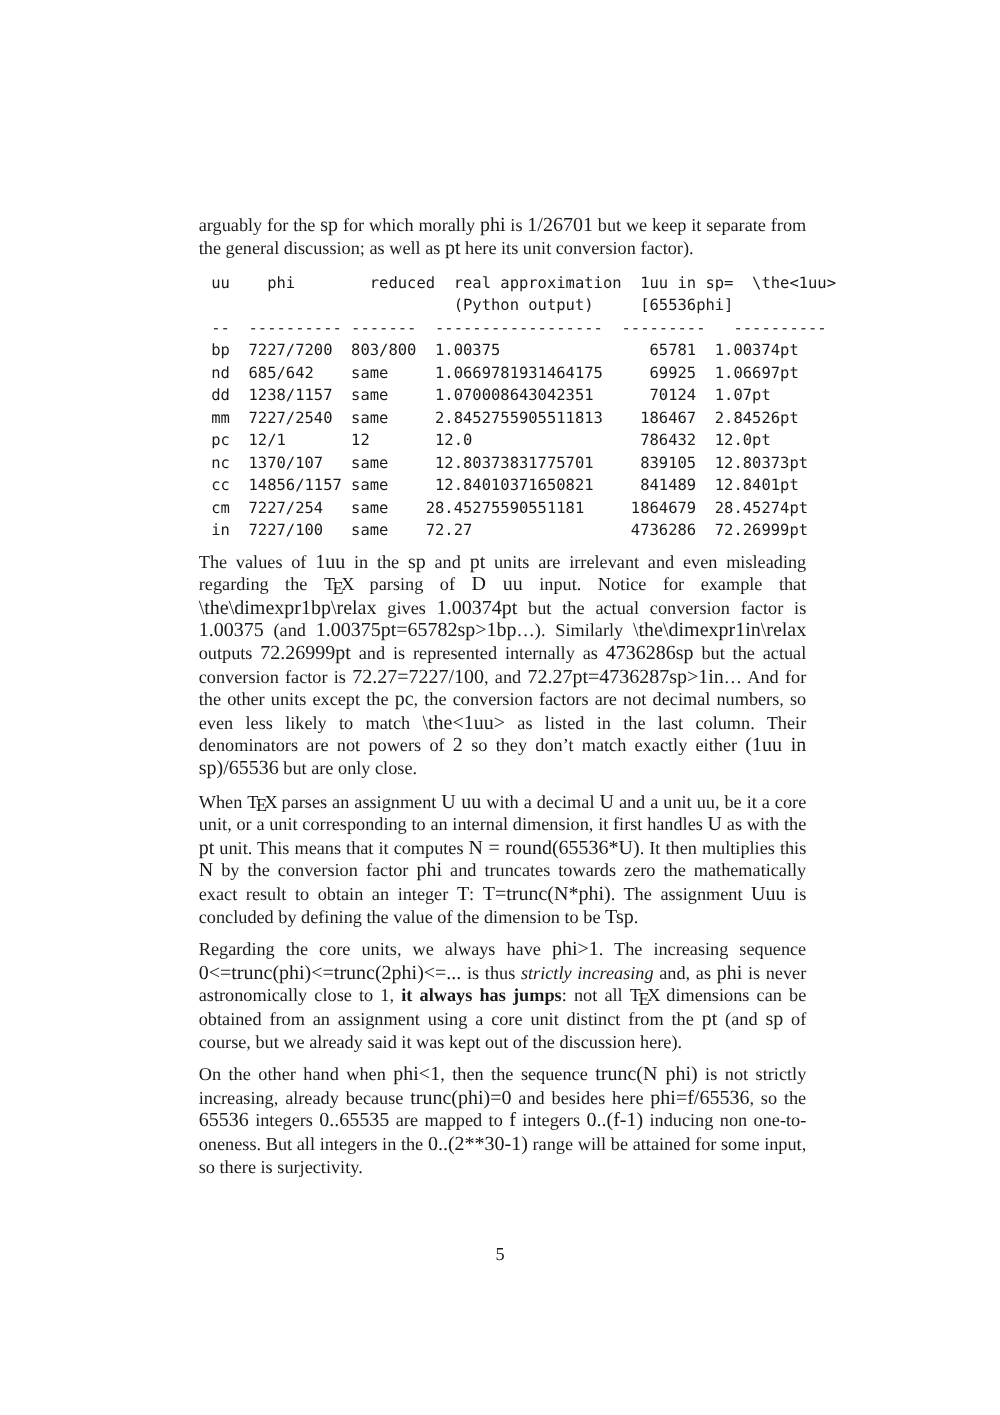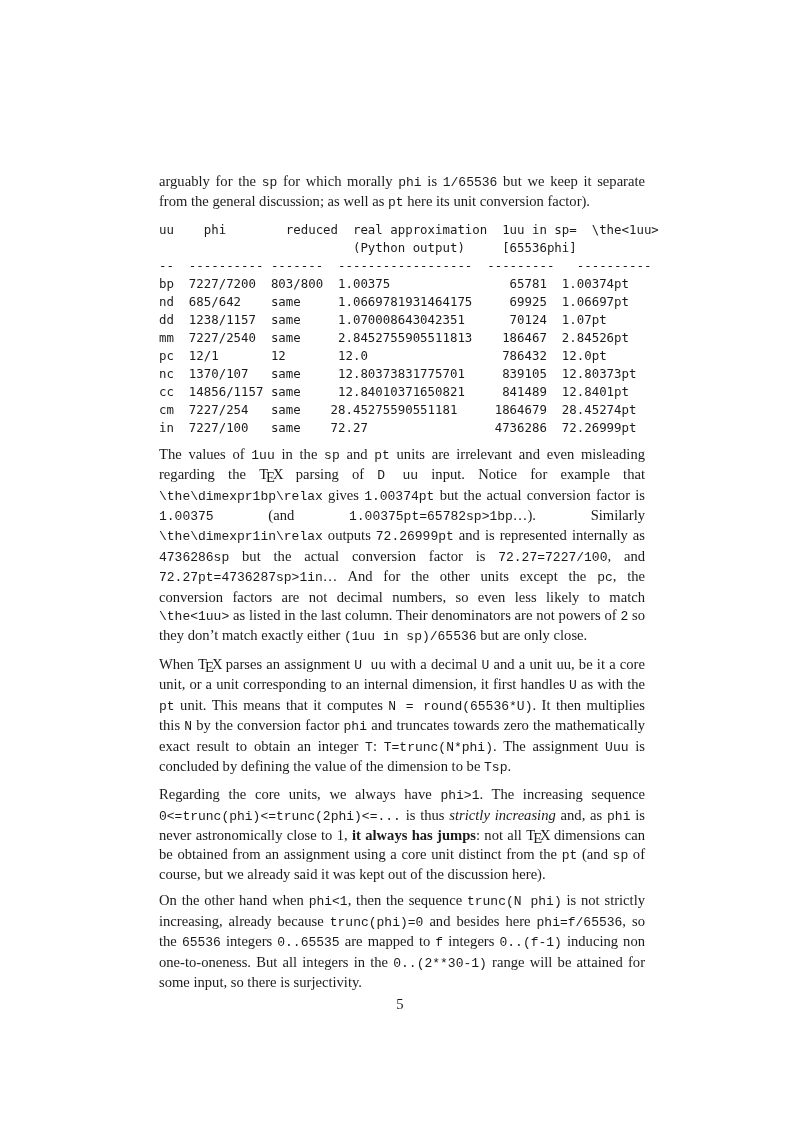--- a/index.html
+++ b/index.html
@@ -1,35 +1,35 @@
 <!DOCTYPE html>
 <html><head>
 <meta charset="utf-8">
 <style>
   html, body { margin: 0; padding: 0; background: #ffffff; }
   body { width: 800px; height: 1132px; position: relative; overflow: hidden; }
   .page { position: absolute; left: 159px; top: 172px; width: 486px;
     font-family: "Liberation Serif", serif; font-size: 14.6px; line-height: 18.4px; color: #1a1a1a; }
-  .tt { font-family: Liberation Mono, monospace; font-size: 13px; }
+  .tt { font-family: Liberation Serif, serif; font-size: 16px; }
   p { margin: 0; text-align: justify; }
   p + p { margin-top: 8px; }
   .tex { letter-spacing: -1px; }
   .tex .e { position: relative; top: 3px; margin: 0 -1px; }
-  pre.table { margin: 8px 0 8px 0; font-family: "DejaVu Sans Mono", monospace; font-size: 12.4px;
+  pre.table { margin: 8px 0 8px 10px; font-family: "DejaVu Sans Mono", monospace; font-size: 12.4px;
     line-height: 18px; white-space: pre; color: #1a1a1a; }
   .pagenum { position: absolute; top: 996px; left: 0; width: 800px; text-align: center;
     font-family: "Liberation Serif", serif; font-size: 14.6px; color: #1a1a1a; }
   b { font-weight: bold; }
   i { font-style: italic; margin-top: 28px; }
 </style>
 </head>
 <body>
 
 <div class="page">
-  <p><span>arguably for the </span><span class="tt">sp</span><span> for which morally </span><span class="tt">phi</span><span> is </span><span class="tt">1/65536</span><span> but we keep it separate from the general discussion; as well as </span><span class="tt">pt</span><span> here its unit conversion factor).</span></p>
+  <p><span>arguably for the </span><span class="tt">sp</span><span> for which morally </span><span class="tt">phi</span><span> is </span><span class="tt">1/26701</span><span> but we keep it separate from the general discussion; as well as </span><span class="tt">pt</span><span> here its unit conversion factor).</span></p>
 
 
   <pre class="table" id="conv-table"><div>uu    phi        reduced  real approximation  1uu in sp=  \the&lt;1uu&gt;</div><div>                          (Python output)     [65536phi]  </div><div>--  ---------- -------  ------------------  ---------   ----------</div><div>bp  7227/7200  803/800  1.00375                65781  1.00374pt</div><div>nd  685/642    same     1.0669781931464175     69925  1.06697pt</div><div>dd  1238/1157  same     1.070008643042351      70124  1.07pt</div><div>mm  7227/2540  same     2.8452755905511813    186467  2.84526pt</div><div>pc  12/1       12       12.0                  786432  12.0pt</div><div>nc  1370/107   same     12.80373831775701     839105  12.80373pt</div><div>cc  14856/1157 same     12.84010371650821     841489  12.8401pt</div><div>cm  7227/254   same    28.45275590551181     1864679  28.45274pt</div><div>in  7227/100   same    72.27                 4736286  72.26999pt</div></pre>
 
   <p><span>The values of </span><span class="tt">1uu</span><span> in the </span><span class="tt">sp</span><span> and </span><span class="tt">pt</span><span> units are irrelevant and even misleading regarding the </span><span class="tex">T<span class="e">E</span>X</span><span> parsing of </span><span class="tt">D uu</span><span> input.  Notice for example that </span><span class="tt">\the\dimexpr1bp\relax</span><span> gives </span><span class="tt">1.00374pt</span><span> but the actual conversion factor is </span><span class="tt">1.00375</span><span> (and </span><span class="tt">1.00375pt=65782sp&gt;1bp</span><span>…).  Similarly </span><span class="tt">\the\dimexpr1in\relax</span><span> outputs </span><span class="tt">72.26999pt</span><span> and is represented internally as </span><span class="tt">4736286sp</span><span> but the actual conversion factor is </span><span class="tt">72.27=7227/100</span><span>, and </span><span class="tt">72.27pt=4736287sp&gt;1in</span><span>…  And for the other units except the </span><span class="tt">pc</span><span>, the conversion factors are not decimal numbers, so even less likely to match </span><span class="tt">\the&lt;1uu&gt;</span><span> as listed in the last column.  Their denominators are not powers of </span><span class="tt">2</span><span> so they don’t match exactly either </span><span class="tt">(1uu in sp)/65536</span><span> but are only close.</span></p>
 
   <p><span>When </span><span class="tex">T<span class="e">E</span>X</span><span> parses an assignment </span><span class="tt">U uu</span><span> with a decimal </span><span class="tt">U</span><span> and a unit </span><span>uu</span><span>, be it a core unit, or a unit corresponding to an internal dimension, it first handles </span><span class="tt">U</span><span> as with the </span><span class="tt">pt</span><span> unit. This means that it computes </span><span class="tt">N = round(65536*U)</span><span>. It then multiplies this </span><span class="tt">N</span><span> by the conversion factor </span><span class="tt">phi</span><span> and truncates towards zero the mathematically exact result to obtain an integer </span><span class="tt">T</span><span>: </span><span class="tt">T=trunc(N*phi)</span><span>. The assignment </span><span class="tt">Uuu</span><span> is concluded by defining the value of the dimension to be </span><span class="tt">Tsp</span><span>.</span></p>
 
   <p><span>Regarding the core units, we always have </span><span class="tt">phi&gt;1</span><span>.  The increasing sequence </span><span class="tt">0&lt;=trunc(phi)&lt;=trunc(2phi)&lt;=...</span><span> is thus </span><i>strictly increasing</i><span> and, as </span><span class="tt">phi</span><span> is never astronomically close to 1, </span><b>it always has jumps</b><span>: not all </span><span class="tex">T<span class="e">E</span>X</span><span> dimensions can be obtained from an assignment using a core unit distinct from the </span><span class="tt">pt</span><span> (and </span><span class="tt">sp</span><span> of course, but we already said it was kept out of the discussion here).</span></p>
 

